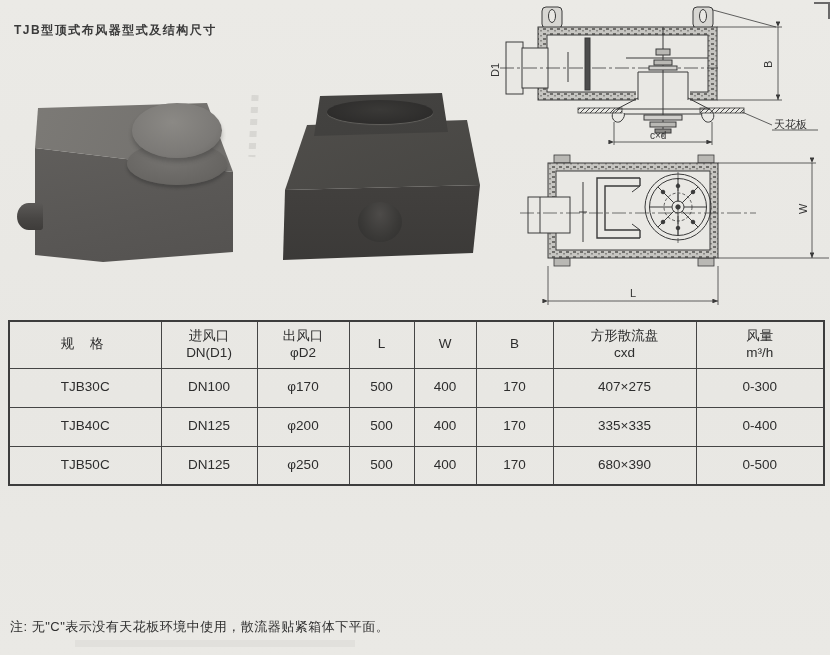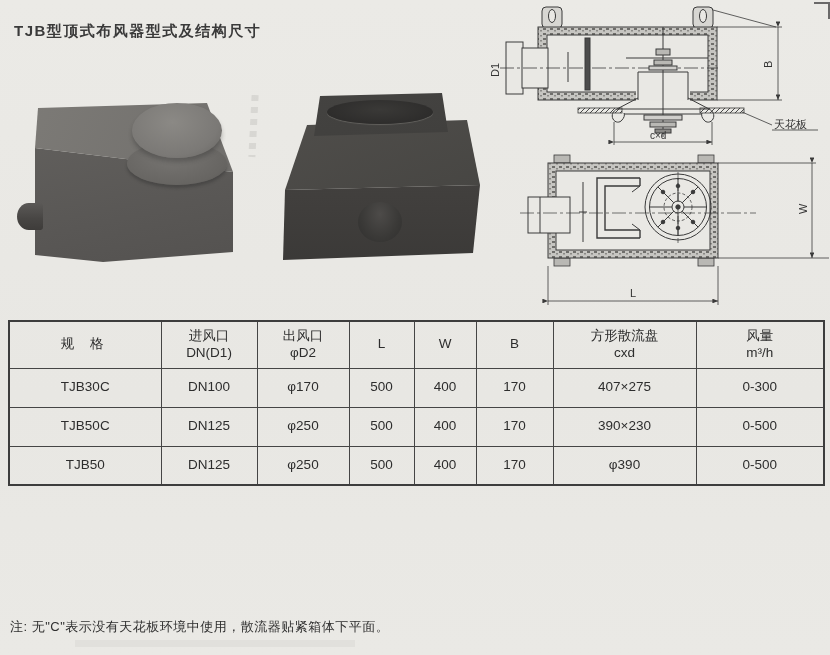--- a/index.html
+++ b/index.html
@@ -5,21 +5,21 @@
   html,body{margin:0;padding:0;}
   .canvas{
     position:relative; width:830px; height:655px; overflow:hidden;
     background:linear-gradient(180deg,#ebeae6 0%,#e8e7e3 60%,#eae9e5 100%);
     font-family:"Liberation Sans","DejaVu Sans",sans-serif;
     color:#2e2e2e;
   }
   
   .page-title{
     position:absolute; left:14px; top:22px;
-    font-size:15px; font-weight:bold; color:#3a3a3a; letter-spacing:1.5px;
+    font-size:12px; font-weight:bold; color:#3a3a3a; letter-spacing:1.5px;
   }
   .page-note{
     position:absolute; left:10px; top:618px;
     font-size:13px; color:#2f2f2f; letter-spacing:0.5px;
   }
   .note-smudge{
     position:absolute; left:75px; top:640px; width:280px; height:7px;
     background:#dddcd8; opacity:.7;
   }
   
@@ -291,37 +291,37 @@
         <td>TJB30C</td>
         <td>DN100</td>
         <td>φ170</td>
         <td>500</td>
         <td>400</td>
         <td>170</td>
         <td>407×275</td>
         <td>0-300</td>
       </tr>
       <tr>
+        <td>TJB40C</td>
+        <td>DN125</td>
+        <td>φ200</td>
+        <td>500</td>
+        <td>400</td>
+        <td>170</td>
+        <td>335×335</td>
+        <td>0-400</td>
+      </tr>
+      <tr>
         <td>TJB50C</td>
         <td>DN125</td>
         <td>φ250</td>
         <td>500</td>
         <td>400</td>
         <td>170</td>
-        <td>390×230</td>
-        <td>0-500</td>
-      </tr>
-      <tr>
-        <td>TJB50</td>
-        <td>DN125</td>
-        <td>φ250</td>
-        <td>500</td>
-        <td>400</td>
-        <td>170</td>
-        <td>φ390</td>
+        <td>680×390</td>
         <td>0-500</td>
       </tr>
     </tbody>
   </table>
 
   <div class="note-smudge"></div>
   <div class="page-note">注: 无"C"表示没有天花板环境中使用，散流器贴紧箱体下平面。</div>
 
 </div>
 

